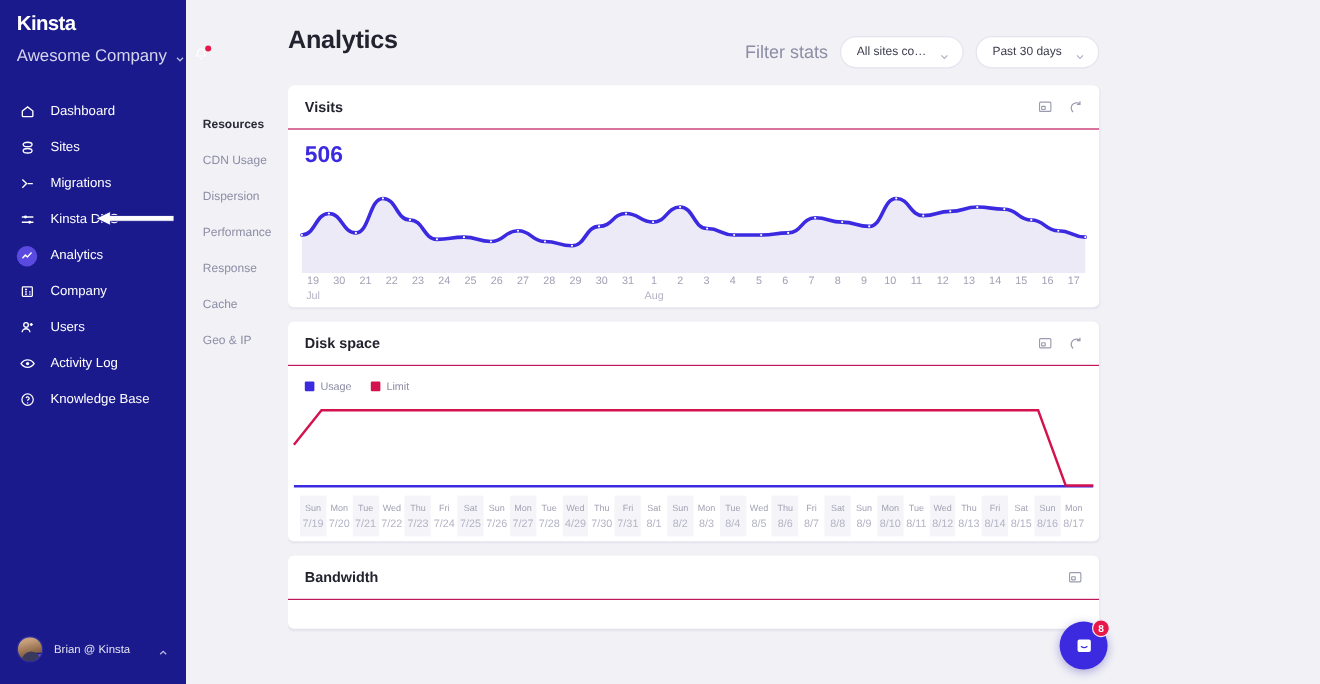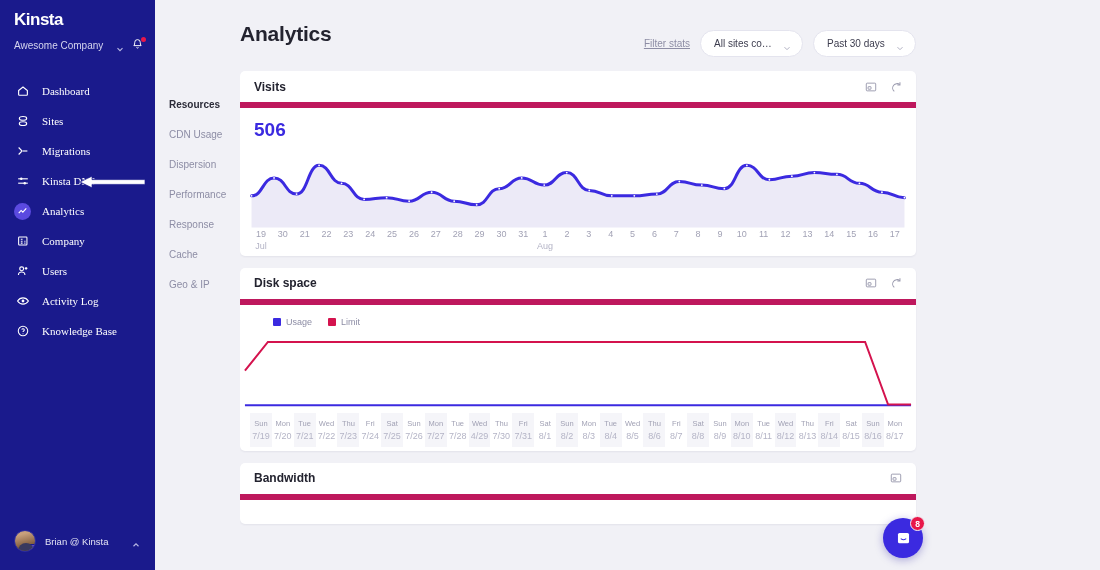--- a/index.html
+++ b/index.html
@@ -23,31 +23,31 @@
   .brand { padding:10px 0 0 14px; }
   .brand-logo {
     font-size:17px; font-weight:bold; color:#ffffff;
     letter-spacing:-0.5px;
   }
   .company-row {
     display:flex; align-items:center;
     padding:8px 10px 0 14px; gap:6px;
   }
   .company-name {
-    font-size:10px; color:#d5d5ee; flex:1; white-space:nowrap;
+    font-size:14px; color:#d5d5ee; flex:1; white-space:nowrap;
   }
   .chev-small { width:10px; height:10px; color:#b9b9e4; flex:0 0 10px; }
   .bell-wrap { position:relative; width:14px; height:14px; flex:0 0 14px; }
   .bell-wrap svg { width:13px; height:13px; color:#ffffff; display:block; }
   .bell-dot {
     position:absolute; top:-1px; right:-1px;
     width:5px; height:5px; border-radius:50%; background:#e8174a;
   }
 
-  .nav { margin-top:24px; display:flex; flex-direction:column;font-family:Liberation Serif, serif; }
+  .nav { margin-top:24px; display:flex; flex-direction:column; }
   .nav-item {
     display:flex; align-items:center; gap:11px;
     padding:0 14px; height:30px;
     cursor:pointer; position:relative;
   }
   .nav-icon {
     width:17px; height:17px; flex:0 0 17px;
     display:flex; align-items:center; justify-content:center;
     color:#ffffff;
   }
@@ -111,21 +111,21 @@
     display:flex; align-items:flex-start;
     padding:22px 0 0 0;
   }
   .page-title {
     font-size:21px; font-weight:bold; color:#23232f; letter-spacing:-0.2px;
   }
   .filters {
     margin-left:auto; display:flex; align-items:center; gap:10px;
     padding-top:8px;
   }
-  .filter-label { font-size:10px; color:#8d8da5;text-decoration:underline; }
+  .filter-label { font-size:15px; color:#8d8da5; }
   .select {
     background:#ffffff; border:1px solid #e4e4ee; border-radius:16px;
     height:27px; display:flex; align-items:center;
     padding:0 10px 0 13px; gap:8px; cursor:pointer;
   }
   .select.w1 { width:103px; }
   .select.w2 { width:103px; }
   .select-val {
     font-size:10px; color:#3c3c4e; flex:1; white-space:nowrap;
     overflow:hidden; text-overflow:ellipsis;
@@ -134,35 +134,34 @@
 
   
   .cards { margin-top:14px; }
   .card {
     background:#ffffff; border-radius:5px;
     box-shadow:0 1px 2px rgba(40,40,80,0.07);
     margin-bottom:12px; overflow:hidden;
   }
   .card-head {
     height:37px; display:flex; align-items:center;
-    padding:0 14px; border-bottom:6px solid #be185d;
+    padding:0 14px; border-bottom:1px solid #be185d;
   }
   .card-title { font-size:12px; font-weight:bold; color:#23232f; }
   .card-actions { margin-left:auto; display:flex; align-items:center; gap:13px; }
   .card-act { width:12px; height:12px; color:#9a9aae; cursor:pointer; }
   .card-act svg { width:12px; height:12px; display:block; }
 
   .metric {
     font-size:19px; font-weight:bold; color:#3b2ae0;
     padding:11px 0 0 14px;
   }
   .legend {
     display:flex; align-items:center; gap:16px;
     padding:12px 0 0 14px;
-    margin-left:19px;
   }
   .legend-item { display:flex; align-items:center; gap:5px; }
   .legend-swatch { width:8px; height:8px; border-radius:1px; }
   .legend-text { font-size:9px; color:#8d8da5; }
 
   .chart-area { position:relative; }
   .chart-svg { display:block; width:100%; }
 
   .axis-row {
     display:flex; padding:0 10px 4px 10px;

